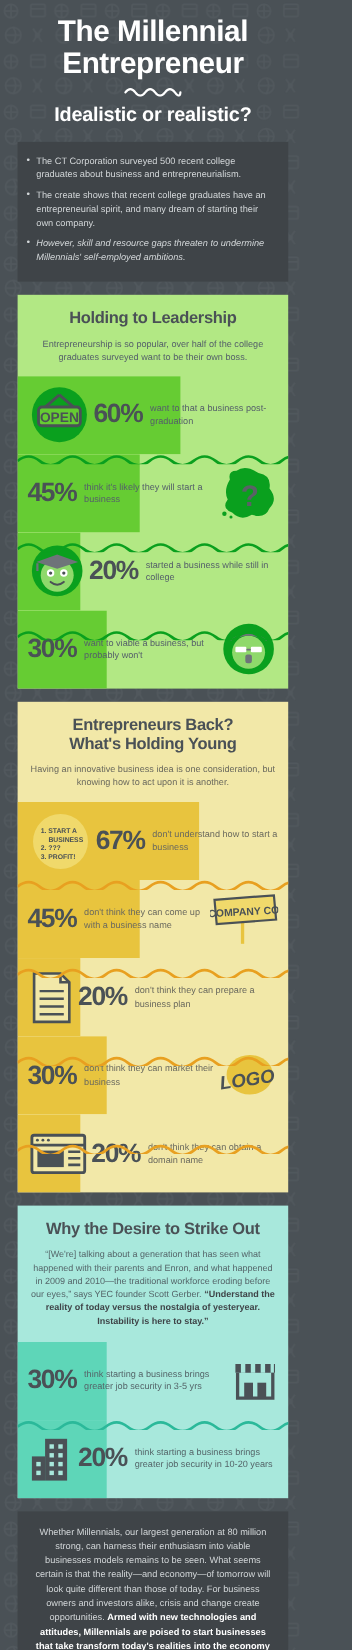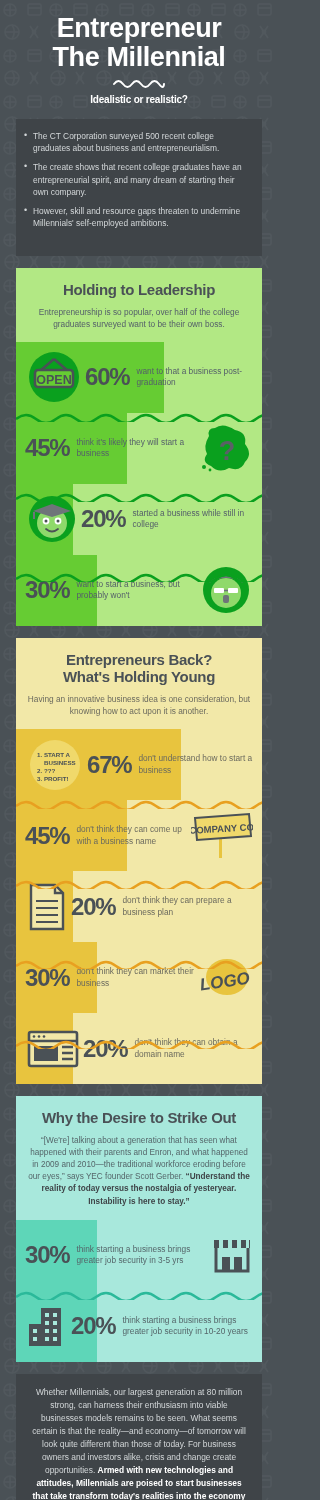--- a/index.html
+++ b/index.html
@@ -14,31 +14,31 @@
 
   .wrap { position:relative; width:278px; }
 
   
   .header { padding:14px 16px 4px; text-align:center; }
   .title {
     color:#fff; font-weight:bold; font-size:27px; line-height:1.07;
     letter-spacing:-.4px;
   }
   .squiggle { margin:5px auto 6px; display:block; }
-  .subtitle { color:#fff; font-weight:bold; font-size:10px; letter-spacing:-.2px; }
+  .subtitle { color:#fff; font-weight:bold; font-size:18px; letter-spacing:-.2px; }
 
   .intro {
     margin:10px 16px 0; background:#3f4448; padding:11px 12px 12px 8px;
   }
   .intro ul { list-style:none; }
   .intro li {
     color:#d3d7d9; font-size:8.4px; line-height:1.5; padding-left:9px;
     position:relative; margin-bottom:6px;
   }
-  .intro li:last-child { margin-bottom:14px; }
+  .intro li:last-child { margin-bottom:4px;font-style:italic; }
   .intro li:before {
     content:"•"; position:absolute; left:0; top:-1px; color:#d3d7d9; font-size:9px;
   }
 
   
   .section { margin:12px 16px 0; position:relative; }
   .sec-head { padding:13px 10px 12px; text-align:center; }
   .sec-title { font-weight:bold; font-size:15px; line-height:1.18; letter-spacing:-.3px; }
   .sec-sub { font-size:8.3px; line-height:1.45; margin-top:7px; }
 
@@ -100,22 +100,22 @@
       </g>
     </pattern>
   </defs>
   <rect width="278" height="1500" fill="url(#pat)"></rect>
 </svg>
 
 <div class="wrap">
 
   <div class="header">
     <div class="title">
+      <div>The Millennial</div>
       <div>Entrepreneur</div>
-      <div>The Millennial</div>
     </div>
     <svg class="squiggle" width="54" height="11" viewBox="0 0 54 11">
       <path d="M2 7 Q6.5 1 11 7 T20 7 T29 7 T38 7 T47 7 T52 7" fill="none" stroke="#fff" stroke-width="2" stroke-linecap="round"></path>
     </svg>
     <div class="subtitle">Idealistic or realistic?</div>
   </div>
 
   <div class="intro">
     <ul>
       <li>The CT Corporation surveyed 500 recent college graduates about business and entrepreneurialism.</li>
@@ -190,21 +190,21 @@
         </div>
       </div>
       <svg class="wave" style="top:231px" viewBox="0 0 246 9" preserveAspectRatio="none">
         <path d="M0 6 Q10 -2 20 6 T40 6 T60 6 T80 6 T100 6 T120 6 T140 6 T160 6 T180 6 T200 6 T220 6 T240 6 T260 6" fill="none" stroke="#0aa01e" stroke-width="2.4"></path>
       </svg>
 
       <div class="row right-icon">
         <div class="fill" style="width:33%"></div>
         <div class="content">
           <div class="pct">30%</div>
-          <div class="desc">want to start a business, but probably won't</div>
+          <div class="desc">want to viable a business, but probably won't</div>
           <div class="icon-box">
             <svg width="54" height="54" viewBox="0 0 54 54">
               <circle cx="27" cy="27" r="23" fill="#0aa01e"></circle>
               <circle cx="27" cy="30" r="15" fill="#8fd96b"></circle>
               <path d="M10 20 Q27 10 44 20 Q40 14 27 13 Q14 14 10 20 Z" fill="#6e7479"></path>
               <rect x="15" y="25" width="10" height="5" rx="1" fill="#fff"></rect>
               <rect x="29" y="25" width="10" height="5" rx="1" fill="#fff"></rect>
               <path d="M25 27.5h4" stroke="#6e7479" stroke-width="1.6"></path>
               <rect x="24" y="32" width="6" height="8" rx="2" fill="#6e7479"></rect>
             </svg>

